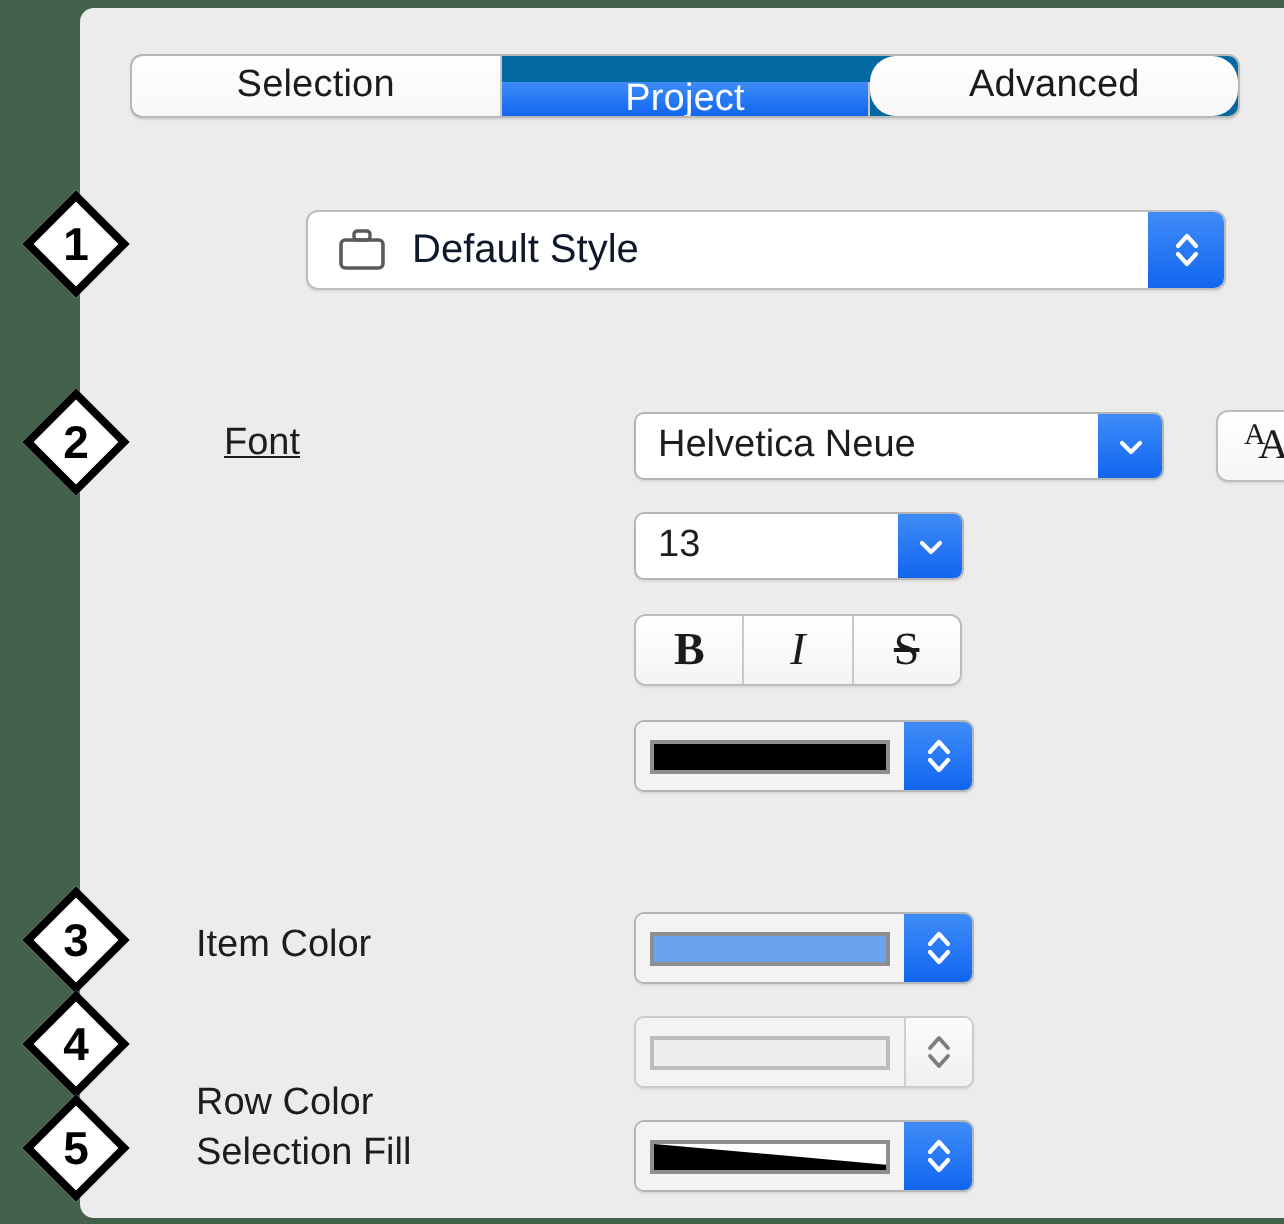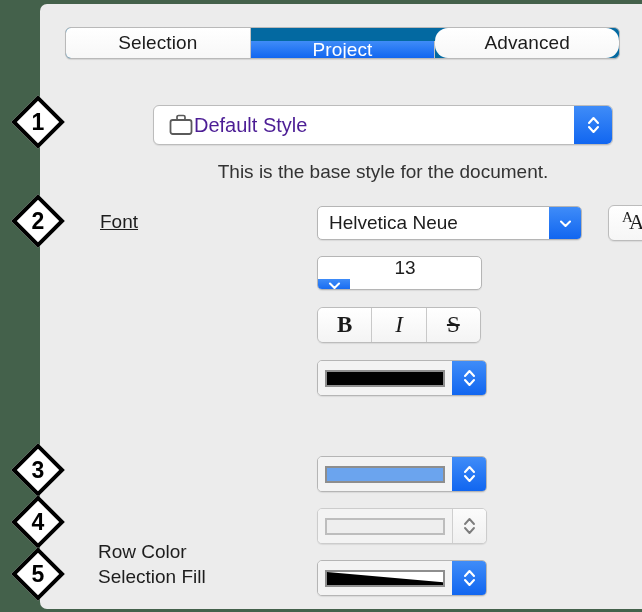--- a/index.html
+++ b/index.html
@@ -80,22 +80,23 @@
     background: #ffffff;
     border: 1px solid #bcbcbc;
     border-radius: 6px;
     display: flex;
     align-items: center;
     box-shadow: 0 1px 1px rgba(0,0,0,0.08);
     overflow: hidden;
   }
   .style-popup .bag { margin-left: 14px; display: flex; align-items: center; }
   .style-popup .ptext {
+    margin-left: 12px;
     font-size: 20px;
-    color: #4c1d95;
+    color: #0f172a;
     flex: 1;
   }
   .stepper-blue {
     width: 38px;
     height: 100%;
     background: linear-gradient(to bottom, #3f8cf8 0%, #1166f0 100%);
     display: flex;
     align-items: center;
     justify-content: center;
     flex-shrink: 0;
@@ -141,21 +142,21 @@
     width: 32px;
     align-self: stretch;
     background: linear-gradient(to bottom, #3f8cf8 0%, #1166f0 100%);
     display: flex;
     align-items: center;
     justify-content: center;
     flex-shrink: 0;
   }
 
   #font-combo  { left: 277px; top: 202px; width: 265px; height: 34px; }
-  #size-combo  { left: 277px; top: 252px; width: 165px; height: 34px; flex-direction: column; }
+  #size-combo  { left: 277px; top: 252px; width: 165px; height: 34px; }
 
   
   .font-panel-btn {
     position: absolute;
     left: 568px; top: 201px;
     width: 52px; height: 36px;
     background: linear-gradient(to bottom, #ffffff 0%, #f6f6f6 100%);
     border: 1px solid #bcbcbc;
     border-radius: 6px;
     display: flex;
@@ -296,23 +297,22 @@
       </span>
       <span class="ptext">Default Style</span>
       <span class="stepper-blue">
         <svg width="15" height="24" viewBox="0 0 15 24">
           <path d="M3 10 L7.5 5 L12 10" fill="none" stroke="#ffffff" stroke-width="2.1" stroke-linecap="round" stroke-linejoin="round"></path>
           <path d="M3 14 L7.5 19 L12 14" fill="none" stroke="#ffffff" stroke-width="2.1" stroke-linecap="round" stroke-linejoin="round"></path>
         </svg>
       </span>
     </div>
 
-    <div class="desc">This is the base style for the document.</div>
-
-    <div class="row-label" style="left:60px; top:207px;text-decoration:underline;">Font</div>
+
+    <div class="row-label" style="left:72px; top:207px;text-decoration:underline;">Font</div>
 
     <div class="combo" id="font-combo">
       <span class="ctext">Helvetica Neue</span>
       <span class="carrow">
         <svg width="15" height="12" viewBox="0 0 15 12">
           <path d="M3 4.5 L7.5 9 L12 4.5" fill="none" stroke="#ffffff" stroke-width="2.1" stroke-linecap="round" stroke-linejoin="round"></path>
         </svg>
       </span>
     </div>
 
@@ -351,20 +351,21 @@
         <span class="swatch"></span>
       </span>
       <span class="stepper">
         <svg width="15" height="24" viewBox="0 0 15 24">
           <path d="M3 10 L7.5 5 L12 10" fill="none" stroke="#ffffff" stroke-width="2.1" stroke-linecap="round" stroke-linejoin="round"></path>
           <path d="M3 14 L7.5 19 L12 14" fill="none" stroke="#ffffff" stroke-width="2.1" stroke-linecap="round" stroke-linejoin="round"></path>
         </svg>
       </span>
     </div>
 
+    <div class="row-label" style="left:58px; top:458px;">Item Color</div>
     <div class="colorwell" id="item-color-well">
       <span class="swatch-holder">
         <span class="swatch"></span>
       </span>
       <span class="stepper">
         <svg width="15" height="24" viewBox="0 0 15 24">
           <path d="M3 10 L7.5 5 L12 10" fill="none" stroke="#ffffff" stroke-width="2.1" stroke-linecap="round" stroke-linejoin="round"></path>
           <path d="M3 14 L7.5 19 L12 14" fill="none" stroke="#ffffff" stroke-width="2.1" stroke-linecap="round" stroke-linejoin="round"></path>
         </svg>
       </span>

